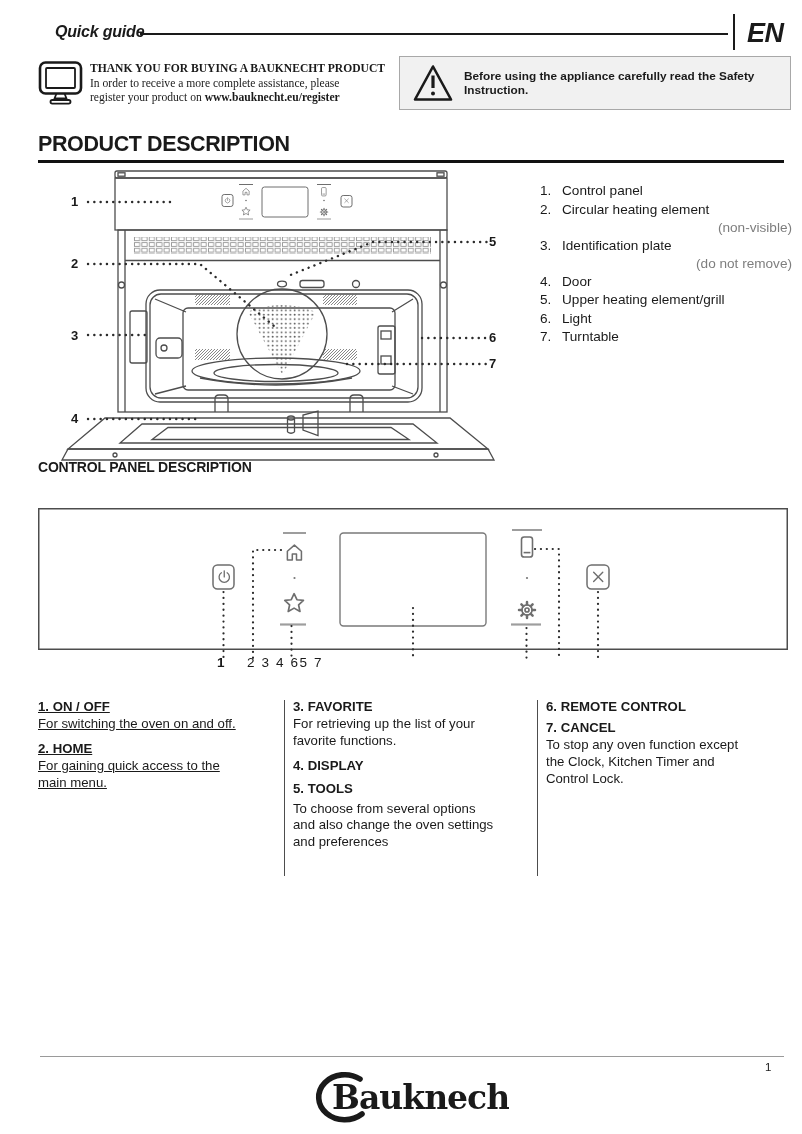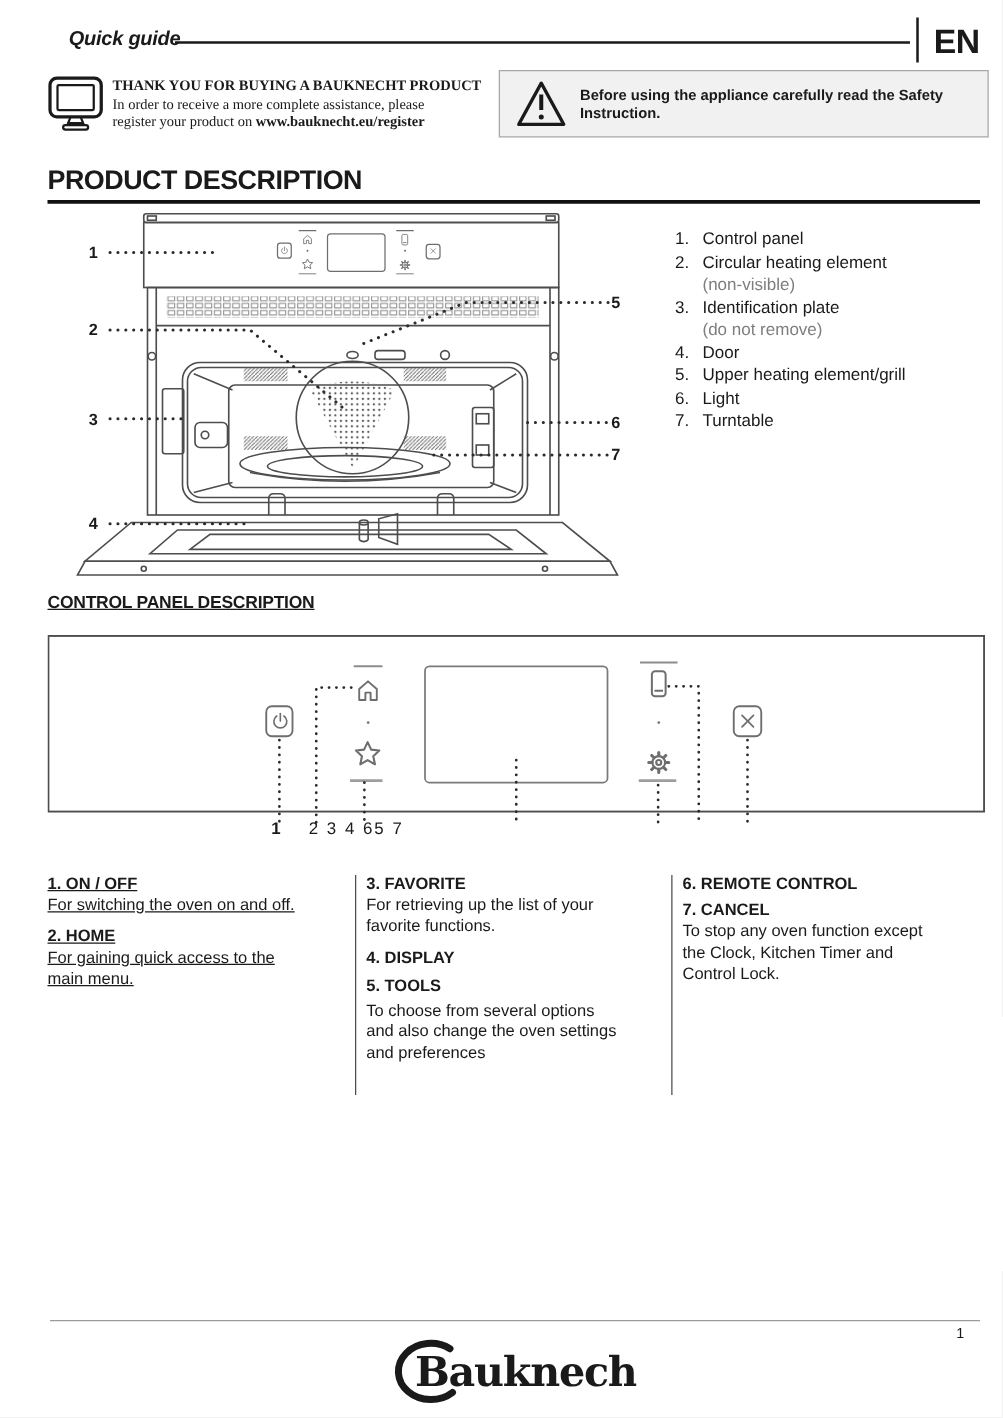--- a/index.html
+++ b/index.html
@@ -4,51 +4,51 @@
 <style>
   html,body{margin:0;padding:0;background:#e8e8e8;}
   .page{position:relative;width:802px;height:1134px;background:#ffffff;overflow:hidden;
         font-family:"Liberation Sans",sans-serif;color:#1a1a1a;}
   .abs{position:absolute;}
 
   
   .qg-title{left:38px;top:23px;font-size:16px;font-weight:bold;font-style:italic;letter-spacing:-0.2px;margin-left:17px;}
   .qg-rule{left:140px;top:33px;width:588px;height:2.4px;background:#1a1a1a;}
   .qg-vbar{left:733px;top:14px;width:2.4px;height:36px;background:#1a1a1a;}
-  .qg-lang{left:747px;top:18px;font-size:27px;font-weight:bold;letter-spacing:-0.5px;}
+  .qg-lang{left:747px;top:18px;font-size:27px;font-weight:bold;letter-spacing:-0.5px;font-style:italic;}
 
   
   .reg-icon{left:37px;top:60px;}
   .reg-text{left:90px;top:62px;width:305px;font-size:11.6px;line-height:14.6px;font-family:Liberation Serif, serif;}
   .reg-text h4{margin:0;font-size:11.6px;}
   .reg-body{white-space:pre-line;}
   .reg-url{font-weight:bold;}
 
   
   .warn-box{left:399px;top:56px;width:392px;height:54px;background:#f1f1f1;border:1.6px solid #a8a8a8;
             display:flex;align-items:center;box-sizing:border-box;}
   .warn-tri{margin:0 10px 0 12px;flex:none;}
   .warn-text{font-size:11.8px;font-weight:bold;line-height:14.5px;white-space:pre-line;}
 
   
   .pd-title{left:38px;top:132px;font-size:21.5px;font-weight:bold;letter-spacing:-0.4px;}
   .pd-rule{left:38px;top:160px;width:746px;height:2.6px;background:#111;}
-  .cp-title{left:38px;top:473px;font-size:14px;font-weight:bold;letter-spacing:-0.2px;text-decoration:underline;}
+  .cp-title{left:38px;top:459px;font-size:14px;font-weight:bold;letter-spacing:-0.2px;}
 
   
   svg{display:block;}
   .callout{position:absolute;font-size:13px;font-weight:bold;}
   .dots{stroke:#2b2b2b;stroke-width:2.4;stroke-dasharray:0.1 6.2;stroke-linecap:round;fill:none;}
   .dots2{stroke:#2b2b2b;stroke-width:2.2;stroke-dasharray:0.1 5.8;stroke-linecap:round;fill:none;}
 
   
   .parts{left:540px;top:182px;width:252px;font-size:13.6px;}
   .part{display:flex;line-height:18.5px;}
   .pnum{width:22px;flex:none;}
-  .pnote{margin-left:22px;color:#7e7e7e;line-height:17.5px;}
+  .pnote{margin-left:22px;color:#7e7e7e;line-height:17.5px;text-align:right;}
 
   
   .num1{left:217px;top:655px;font-size:13.5px;font-weight:bold;}
   .numcluster{left:247px;top:655px;font-size:13.5px;font-weight:normal;letter-spacing:1.6px;}
 
   
   .col{position:absolute;top:698px;font-size:13.2px;line-height:16.8px;}
   .col h5{margin:0 0 1px 0;font-size:13.2px;line-height:17px;}
   .col p{margin:0 0 7px 0;white-space:pre-line;}
   .col .gap{margin-top:6px;}

